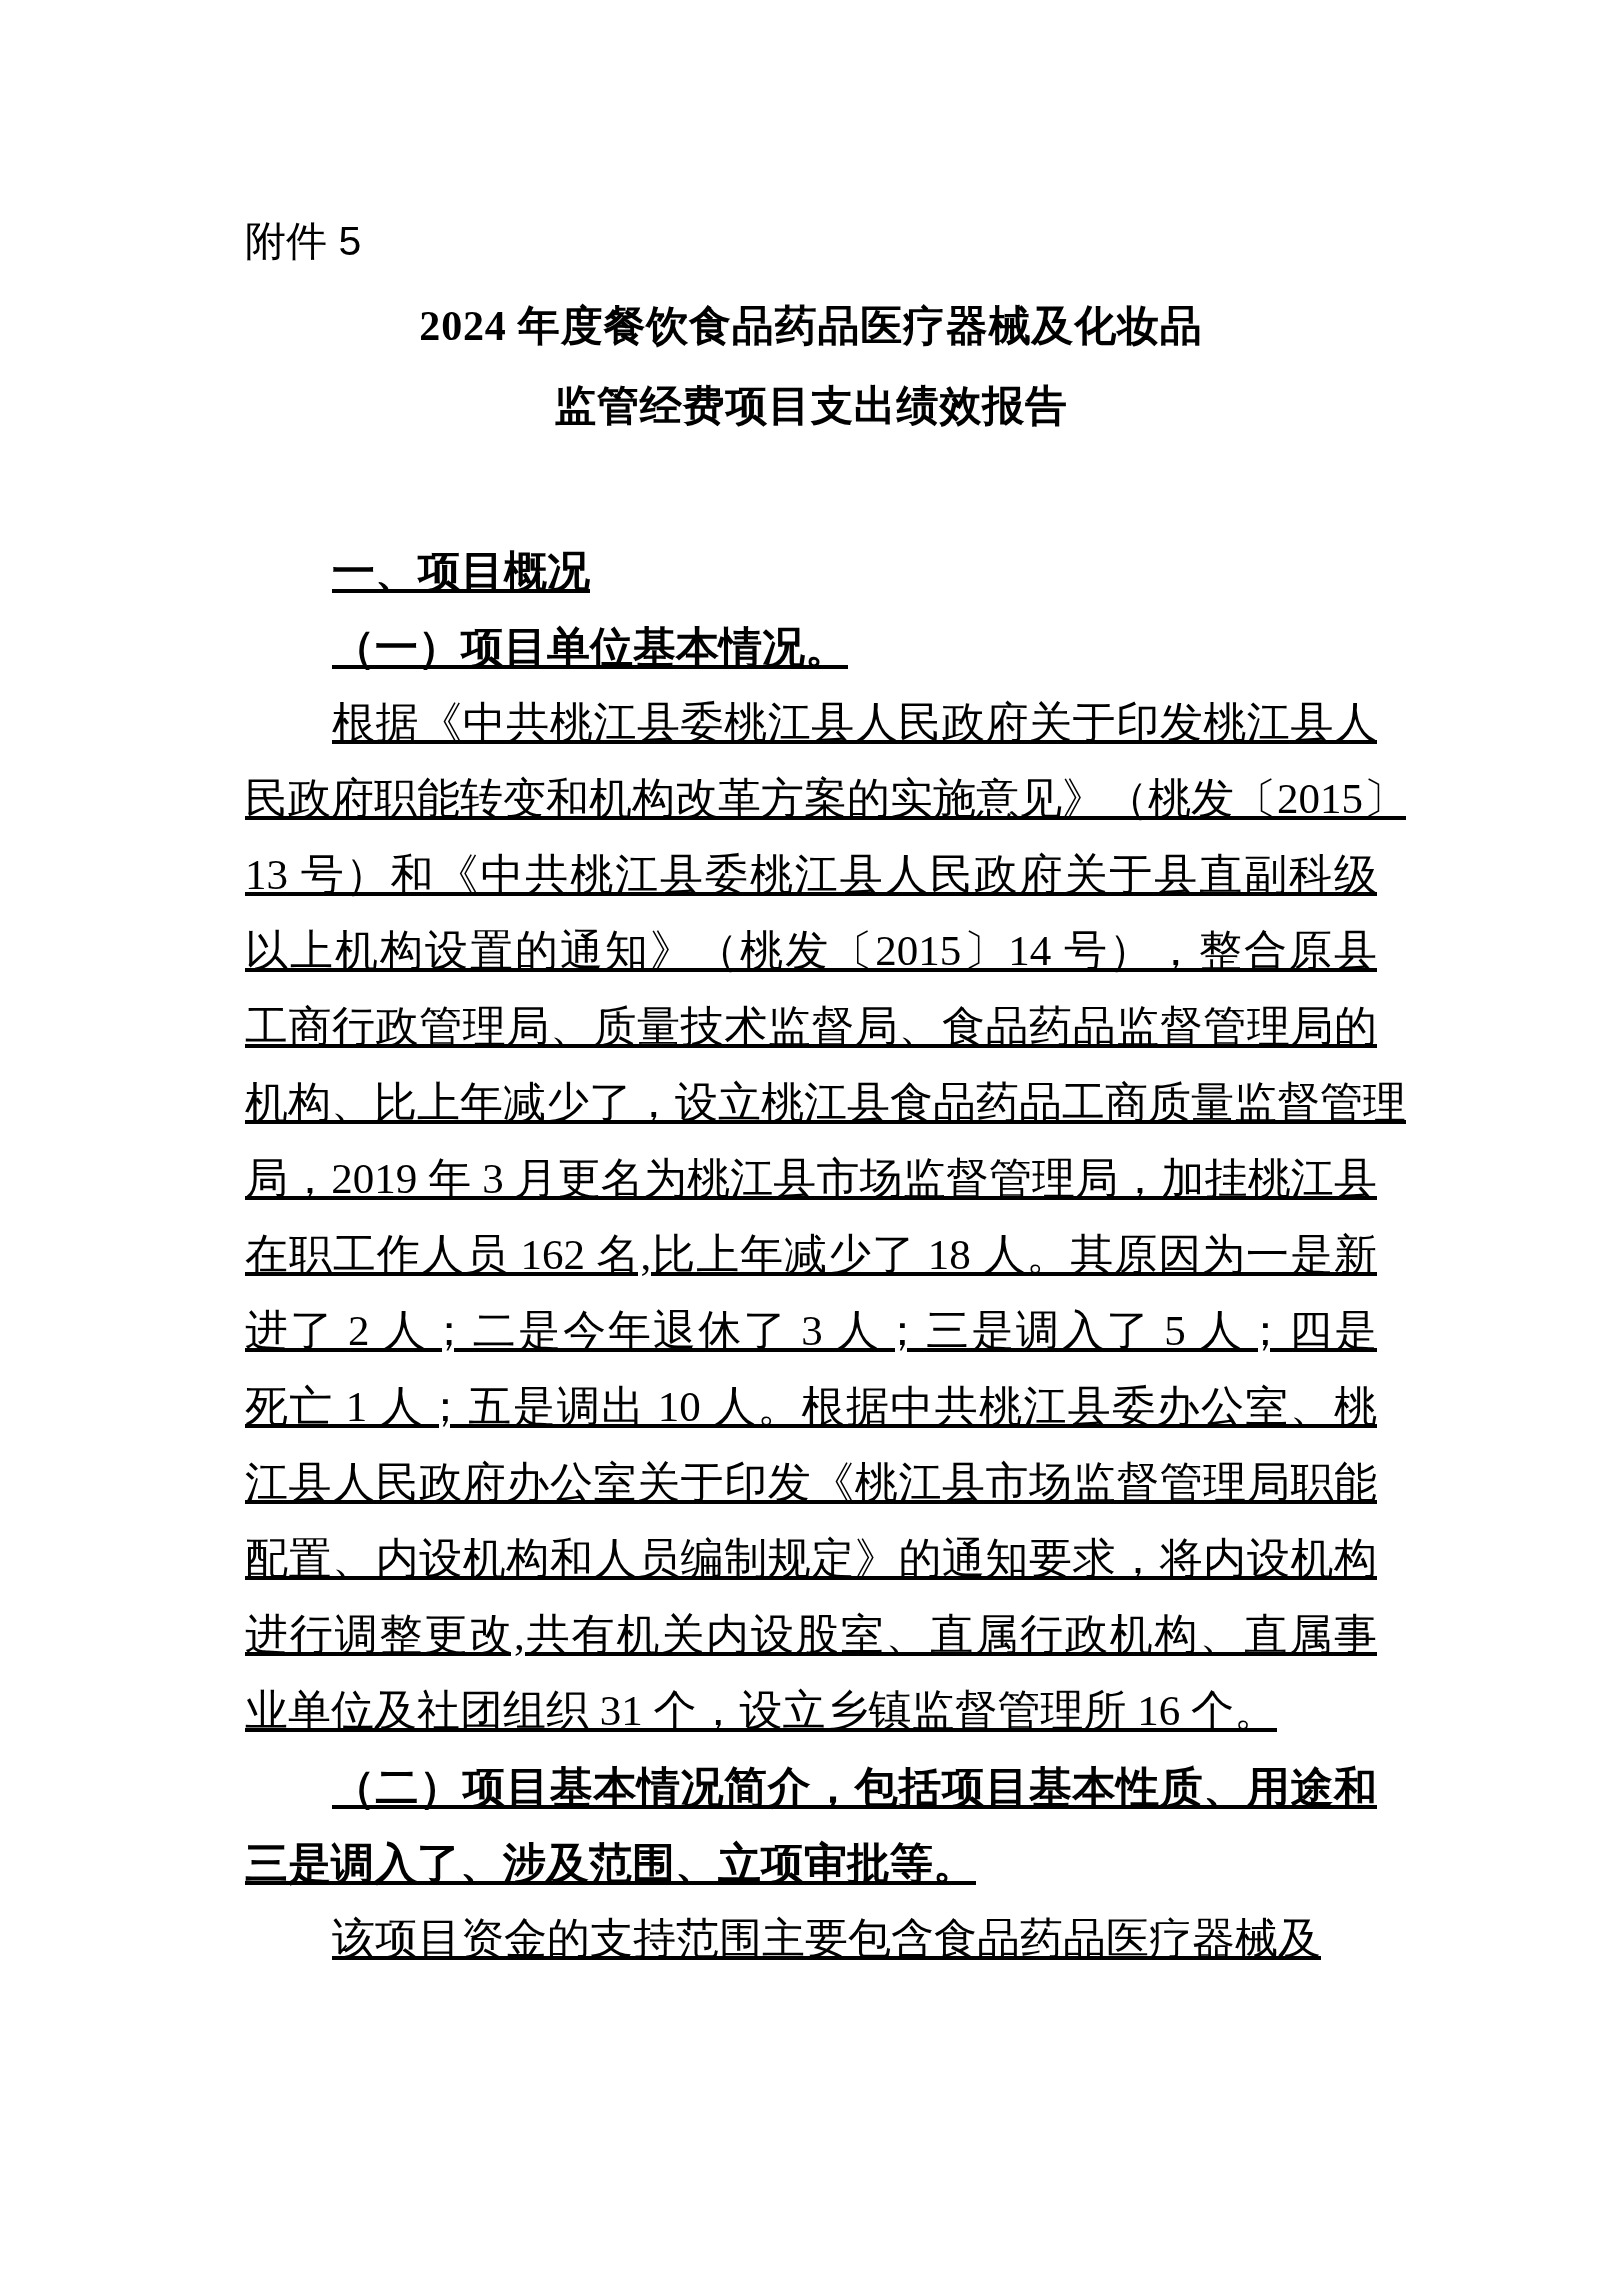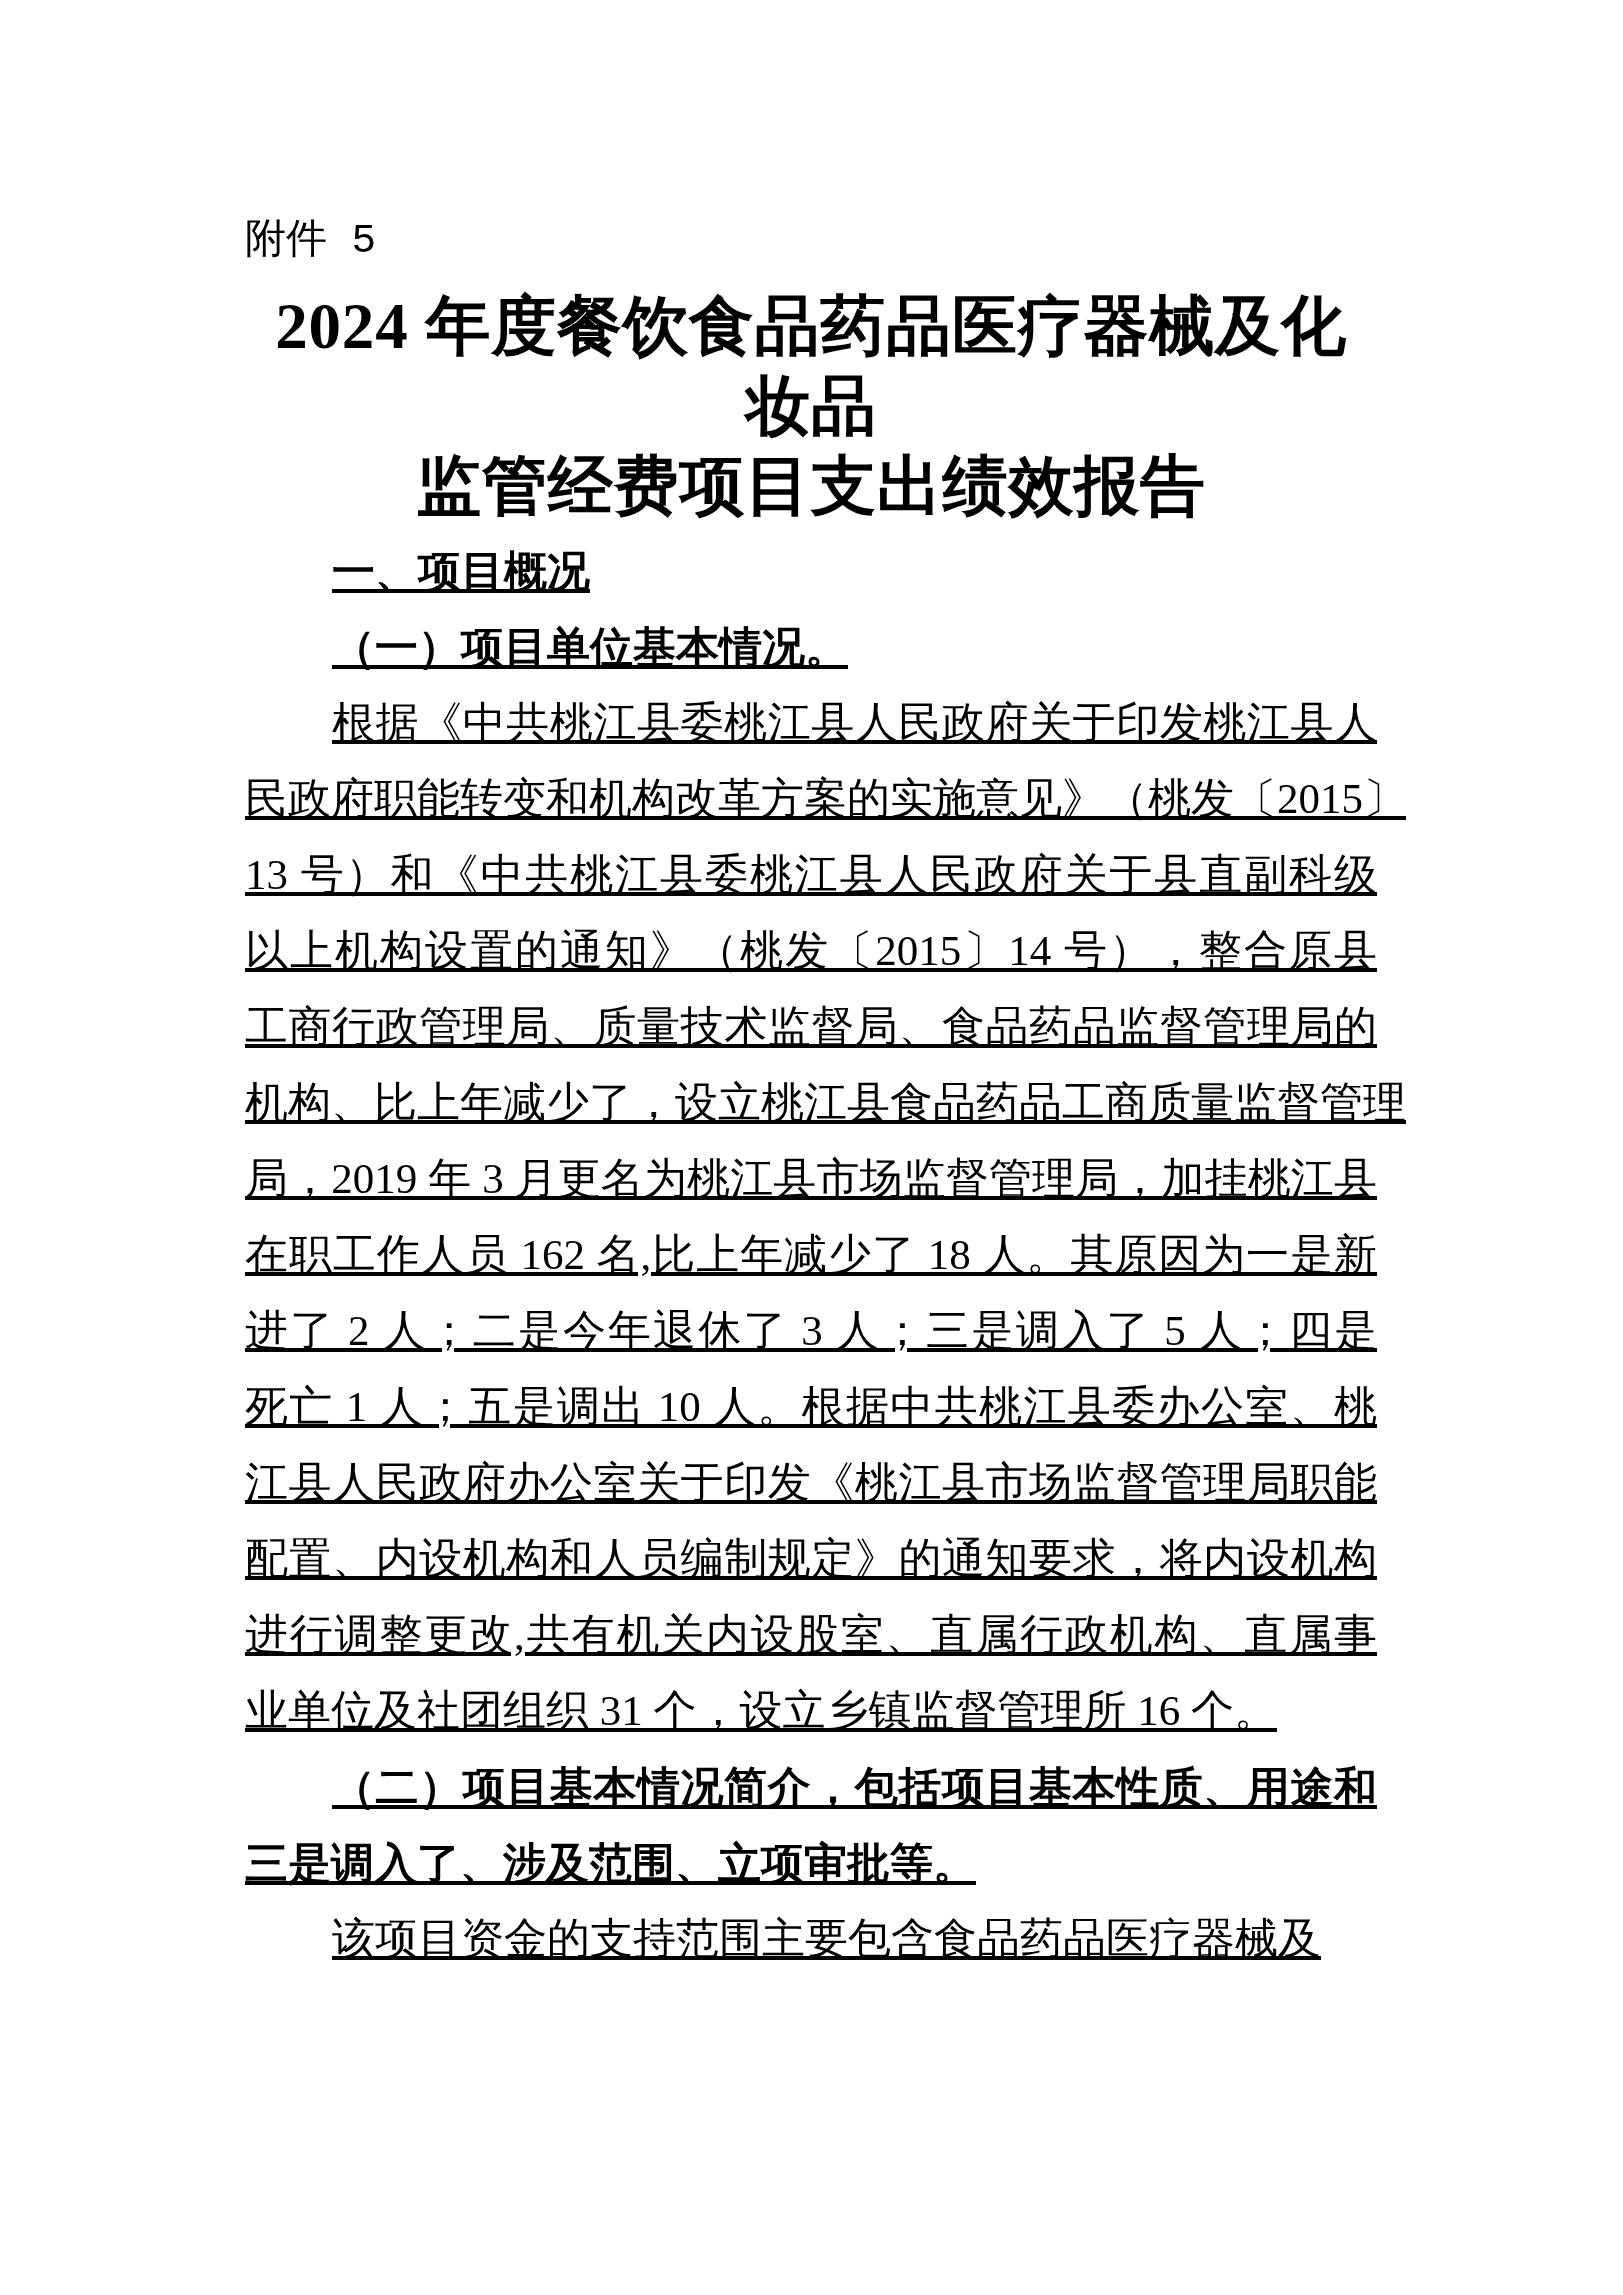--- a/index.html
+++ b/index.html
@@ -16,32 +16,32 @@
     overflow: hidden;
     font-family: "Liberation Serif", "DejaVu Serif", serif;
   }
   
   .attachment {
     position: absolute;
     left: 245px;
     top: 211px;
     font-size: 41px;
     line-height: 61px;
-    font-family: Liberation Mono, monospace;
+    font-family: Liberation Sans, sans-serif;
     font-weight: 400;
     white-space: nowrap;
     text-align: right;
   }
   
   .title {
     position: absolute;
     left: 245px;
     top: 286px;
     width: 1132px;
-    font-size: 65px;
+    font-size: 42px;
     line-height: 80px;
     font-weight: 700;
     text-align: center;
     font-family: "Liberation Serif", "DejaVu Serif", serif;
     letter-spacing: 0.8px;
   }
   
   .flow {
     position: absolute;
     left: 245px;

